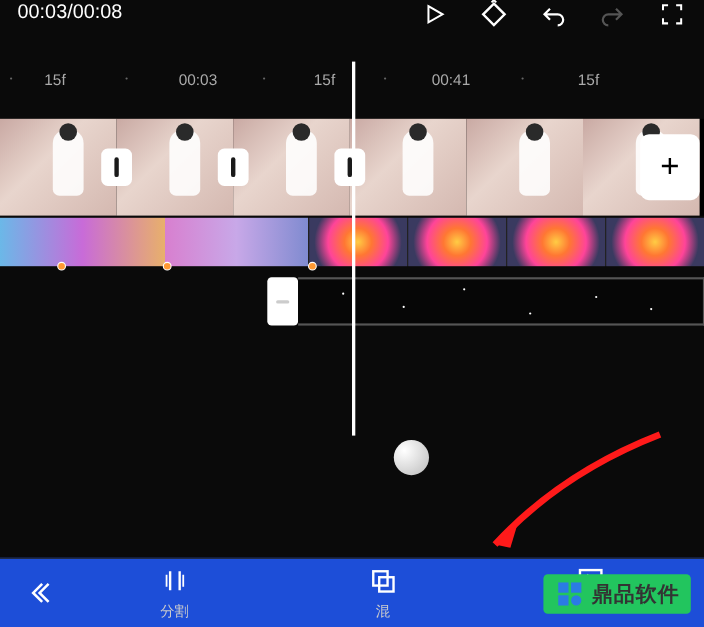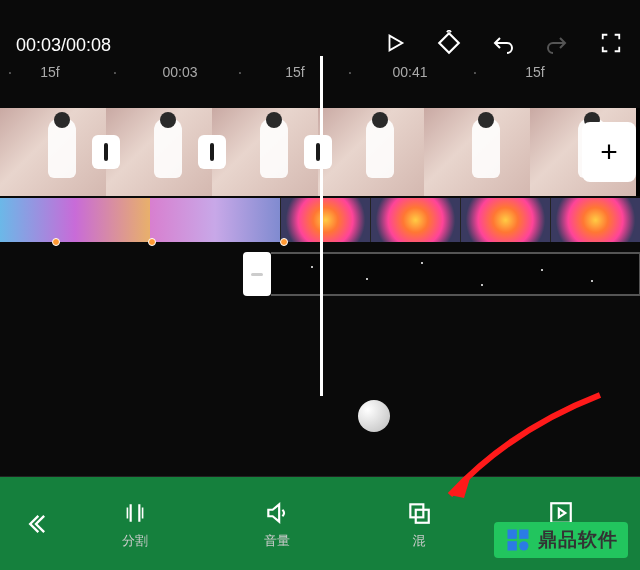--- a/index.html
+++ b/index.html
@@ -1,19 +1,19 @@
 <!DOCTYPE html>
 <html><head>
 <meta charset="utf-8">
 <style>
   * { box-sizing: border-box; margin: 0; padding: 0; }
   body { width: 640px; height: 570px; background: #0a0a0a; font-family: -apple-system, sans-serif; color: #fff; overflow: hidden; position: relative; }
 
   
-  .header { display: flex; align-items: flex-end; height: 56px; padding: 0 16px; gap: 8px; }
+  .header { display: flex; align-items: flex-start; height: 56px; padding: 0 16px; gap: 8px; }
   .time-display { font-size: 18px; font-weight: 300; flex: 1; }
   .header-icons { display: flex; gap: 28px; align-items: center; }
   .header-icons .iconbtn { width: 26px; height: 26px; display: flex; align-items: center; justify-content: center; cursor: pointer; }
   .iconbtn svg { stroke: #fff; fill: none; stroke-width: 2; }
   .iconbtn.disabled svg { stroke: #555; }
 
   
   .ruler { display: flex; align-items: center; height: 32px; font-size: 14px; color: #aaa; }
   .ruler span { flex: none; text-align: center; }
   .tick { color: #666; font-size: 7px; }
@@ -45,21 +45,21 @@
   
   .playhead { position: absolute; left: 320px; top: 56px; width: 3px; height: 340px; background: #fff; z-index: 5; }
 
   
   .scrubber { position: absolute; left: 358px; top: 400px; width: 32px; height: 32px; background: radial-gradient(circle at 30% 30%, #fff, #bbb); border-radius: 50%; }
 
   
   .arrow { position: absolute; left: 430px; top: 390px; z-index: 6; pointer-events: none; }
 
   
-  .bottom { position: absolute; bottom: 0; left: 0; right: 0; height: 94px; display: flex; align-items: center; background: #15803d; border-top: 1px solid #222; padding: 0 8px; }
+  .bottom { position: absolute; bottom: 0; left: 0; right: 0; height: 63px; display: flex; align-items: center; background: #1d4ed8; border-top: 1px solid #222; padding: 0 8px; }
   .back-btn { width: 56px; height: 56px; display: flex; align-items: center; justify-content: center; }
   .tools { flex: 1; display: flex; justify-content: space-around; }
   .tool { display: flex; flex-direction: column; align-items: center; gap: 4px; width: 72px; }
   .tool .ticon { width: 30px; height: 30px; display: flex; align-items: center; justify-content: center; }
   .tool .tlabel { font-size: 13px; color: #ccc; }
 
   
   .watermark { position: absolute; right: 12px; bottom: 12px; display: flex; align-items: center; gap: 6px; background: #22c55e; padding: 4px 10px; border-radius: 4px; z-index: 20; }
   .wm-icon { display: flex; align-items: center; }
   .wm-text { font-size: 19px; font-weight: 600; color: #333; letter-spacing: 1px; }
@@ -183,29 +183,20 @@
         <svg width="26" height="26" viewBox="0 0 24 24" stroke="#fff" fill="none" stroke-width="2">
             <path d="M8 4 V20 M16 4 V20"></path>
             <path d="M5 7 V17 M19 7 V17" stroke-width="1.5"></path>
           </svg>
       </div>
       <div class="tlabel">分割</div>
     </div>
     <div class="tool">
       <div class="ticon">
         <svg width="26" height="26" viewBox="0 0 24 24" stroke="#fff" fill="none" stroke-width="2">
-            <path d="M4 9 V15 H8 L14 20 V4 L8 9 Z"></path>
-            <path d="M17 9 Q20 12 17 15"></path>
-          </svg>
-      </div>
-      <div class="tlabel">音量</div>
-    </div>
-    <div class="tool">
-      <div class="ticon">
-        <svg width="26" height="26" viewBox="0 0 24 24" stroke="#fff" fill="none" stroke-width="2">
             <rect x="4" y="4" width="12" height="12"></rect>
             <rect x="9" y="9" width="12" height="12"></rect>
           </svg>
       </div>
       <div class="tlabel">混</div>
     </div>
     <div class="tool">
       <div class="ticon">
         <svg width="26" height="26" viewBox="0 0 24 24" stroke="#fff" fill="none" stroke-width="2">
             <rect x="3" y="3" width="18" height="18"></rect>

